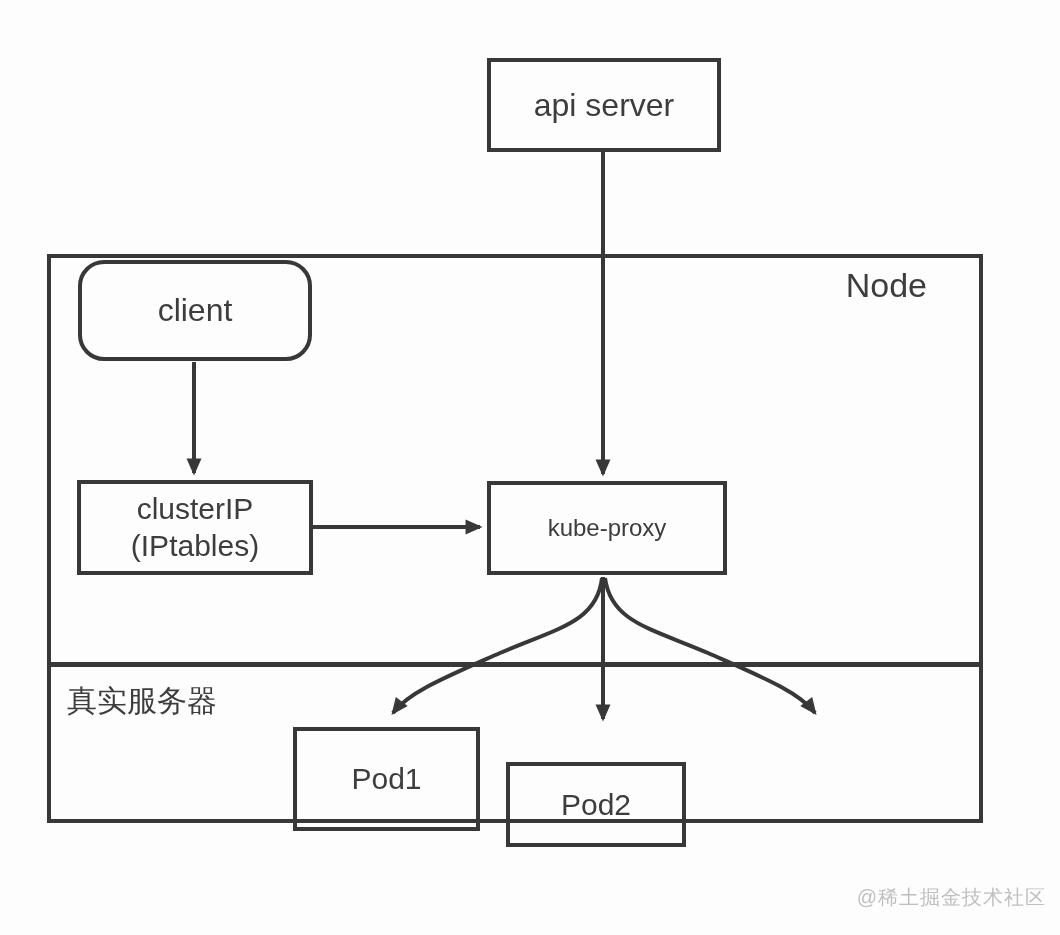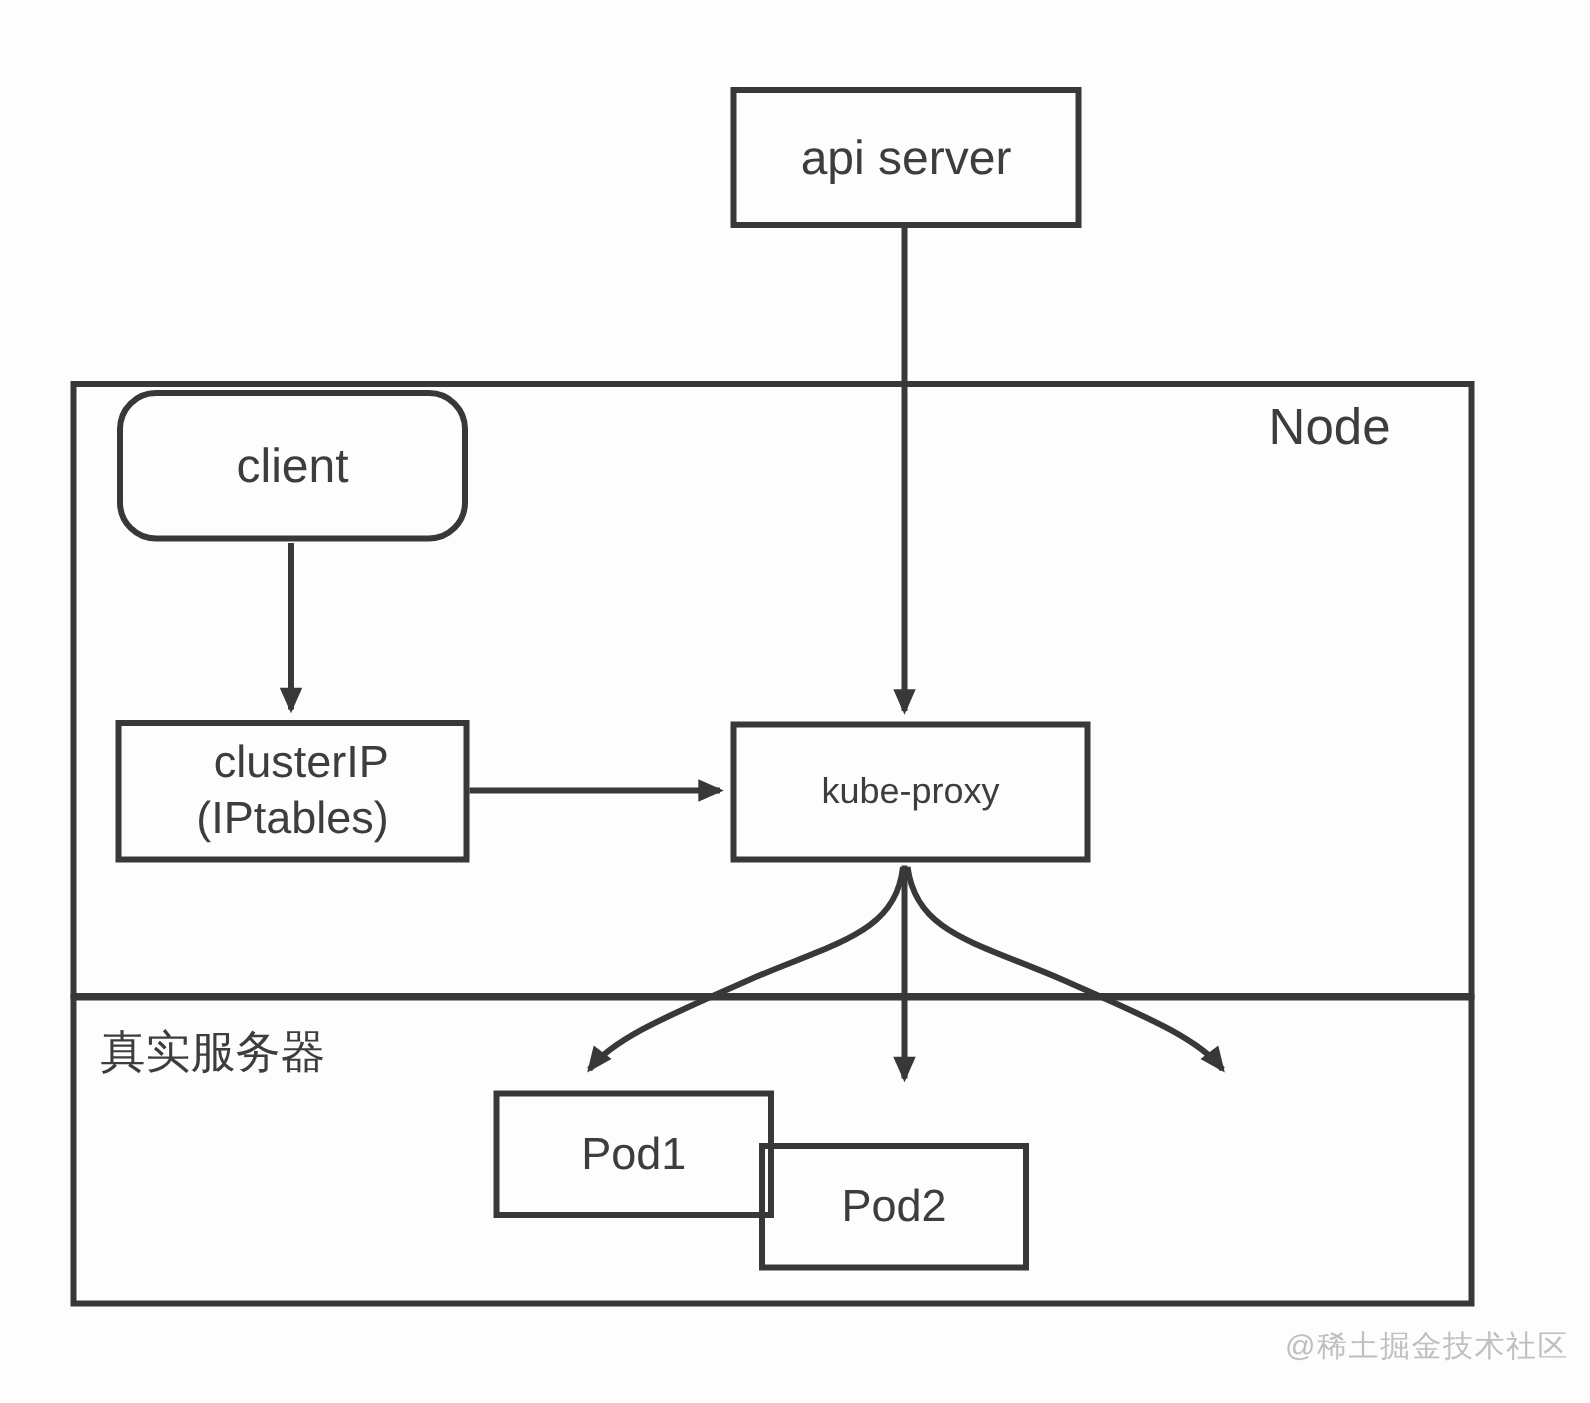--- a/index.html
+++ b/index.html
@@ -18,30 +18,30 @@
     width: 1060px; height: 935px;
     pointer-events: none;
   }
   .box {
     position: absolute;
     box-sizing: border-box;
     border: 4px solid #383838;
     display: flex;
     align-items: center;
     justify-content: center;
-    text-align: right;
+    text-align: center;
     background: transparent;
   }
   .node-box        { left: 487px; top: 58px;  width: 234px; height: 94px;  font-size: 32px; }
   .container-node  { left: 47px;  top: 227px; width: 936px; height: 412px; margin-top: 27px; }
-  .container-real  { left: 47px;  top: 663px; width: 936px; height: 208px; }
+  .container-real  { left: 47px;  top: 663px; width: 936px; height: 160px; }
   .client-box      { left: 78px;  top: 260px; width: 234px; height: 101px; font-size: 32px; border-radius: 26px; }
   .clusterip-box   { left: 77px;  top: 480px; width: 236px; height: 95px;  font-size: 30px; line-height: 1.22; white-space: pre-line; }
   .kubeproxy-box   { left: 487px; top: 481px; width: 240px; height: 94px;  font-size: 24px; }
-  .pod1-box        { left: 293px; top: 727px; width: 187px; height: 85px;  font-size: 30px; margin-left: 36px; }
+  .pod1-box        { left: 293px; top: 727px; width: 187px; height: 104px;  font-size: 30px; }
   .pod2-box        { left: 506px; top: 727px; width: 180px; height: 85px;  font-size: 30px; margin-top: 35px; }
   .pod3-box        { left: 718px; top: 727px; width: 194px; height: 85px;  font-size: 30px; }
   .container-label-node {
     position: absolute;
     top: 8px; right: 52px;
     font-size: 34px;
     color: #3d3d3d;
   }
   .container-label-real {
     position: absolute;

